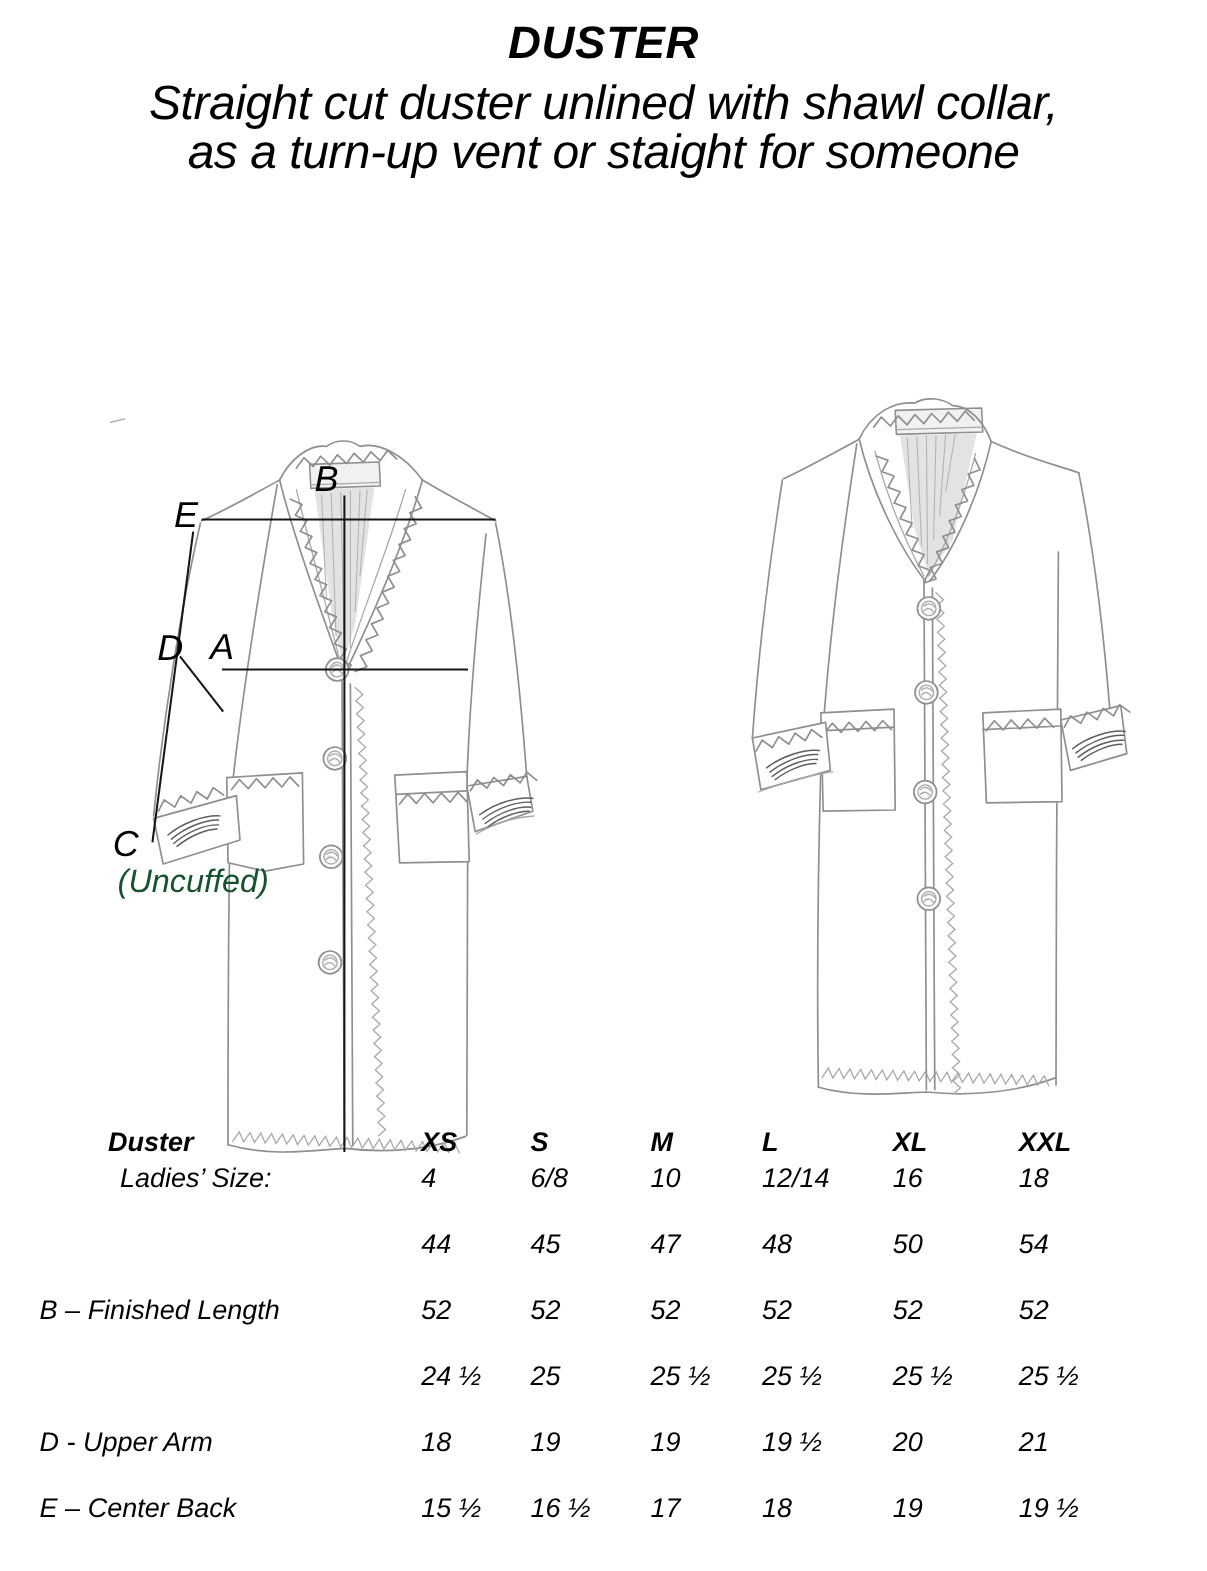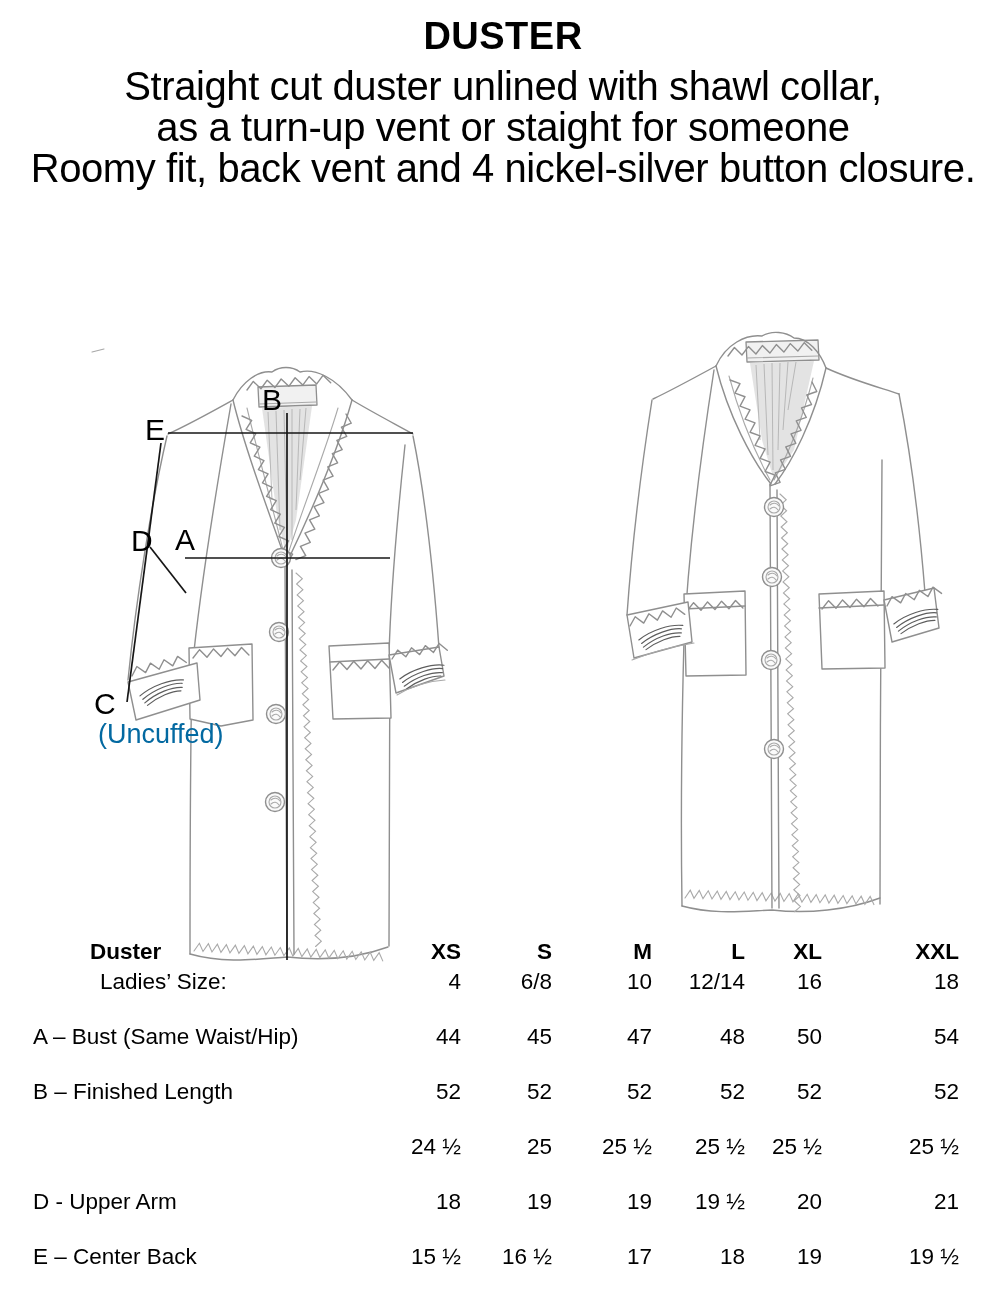--- a/index.html
+++ b/index.html
@@ -1,55 +1,54 @@
 <!DOCTYPE html>
 <html><head>
 <meta charset="utf-8">
 <style>
   html,body{margin:0;padding:0;background:#ffffff;}
   .page{position:relative;width:1006px;height:1309px;background:#ffffff;overflow:hidden;
-        font-family:"Liberation Sans",sans-serif;color:#000;}
+        font-family:"Liberation Sans",sans-serif;color:#000;font-style:italic;}
   
   .hdr{position:absolute;top:12px;left:0;width:1006px;text-align:center;}
   .title{font-size:38px;font-weight:bold;letter-spacing:.5px;line-height:48px;}
   .desc{font-size:40px;line-height:41px;letter-spacing:-0.4px;margin-top:6px;}
   
   .sketch{position:absolute;top:330px;left:0;pointer-events:none;}
   .pencil{stroke:#8f8f8f;stroke-width:1.4;fill:none;stroke-linecap:round;stroke-linejoin:round;}
   .pencil2{stroke:#a9a9a9;stroke-width:1.1;fill:none;stroke-linecap:round;}
   .dark{stroke:#5e5e5e;stroke-width:1.2;fill:none;stroke-linecap:round;}
   .wfill{fill:#ffffff;stroke:#8f8f8f;stroke-width:1.4;stroke-linejoin:round;}
   .shade{fill:#d9d9d9;opacity:.75;stroke:none;}
   .band{fill:#f1f1f1;stroke:#8f8f8f;stroke-width:1.3;stroke-linejoin:round;}
   .hatch{stroke:#b2b2b2;stroke-width:.9;fill:none;}
   .meas{stroke:#161616;stroke-width:1.7;fill:none;}
   .btnfill{fill:#fafafa;}
   
   .lbl{position:absolute;font-size:30px;line-height:34px;color:#000;}
-  .lbl-note{position:absolute;font-size:27px;line-height:30px;color:#0369a1;}
+  .lbl-note{position:absolute;font-size:27px;line-height:30px;color:#14532d;}
   
   .trow{position:absolute;left:0;width:1006px;height:26px;line-height:26px;font-size:22.5px;white-space:nowrap;}
   .bold{font-weight:bold;}
   .rowlabel{position:absolute;left:33px;}
   .tname{position:absolute;left:90px;font-weight:bold;}
   .sizelabel{position:absolute;left:100px;}
-  .cell{position:absolute;width:110px;text-align:right;}
-  .c0{left:351px}.c1{left:442px}.c2{left:542px}.c3{left:635px}.c4{left:712px}.c5{left:849px}
+  .cell{position:absolute;width:110px;text-align:left;}
+  .c0{left:351px}.c1{left:442px}.c2{left:542px}.c3{left:635px}.c4{left:744px}.c5{left:849px}
 </style>
 </head>
 <body>
 
 <div class="page">
 
   <div class="hdr">
     <div class="title">DUSTER</div>
     <div class="desc">
       <div>Straight cut duster unlined with shawl collar,</div>
       <div>as a turn-up vent or staight for someone</div>
-      <div>Roomy fit, back vent and 4 nickel-silver button closure.</div>
     </div>
   </div>
 
   <svg class="sketch" width="1006" height="660" viewBox="0 0 1006 660">
     <defs>
       <path id="zz4" d="M0,0 l7,-8 l7,8 l7,-8 l7,8 l7,-8 l7,8 l7,-8 l7,8"></path>
       <path id="zz6" d="M0,0 l7,-8 l7,8 l7,-8 l7,8 l7,-8 l7,8 l7,-8 l7,8 l7,-8 l7,8 l7,-8 l7,8"></path>
       <path id="zz8" d="M0,0 l7,-8 l7,8 l7,-8 l7,8 l7,-8 l7,8 l7,-8 l7,8 l7,-8 l7,8 l7,-8 l7,8 l7,-8 l7,8 l7,-8 l7,8"></path>
       <path id="zz11" d="M0,0 l7,-8 l7,8 l7,-8 l7,8 l7,-8 l7,8 l7,-8 l7,8 l7,-8 l7,8 l7,-8 l7,8 l7,-8 l7,8 l7,-8 l7,8 l7,-8 l7,8 l7,-8 l7,8 l7,-8 l7,8"></path>
       <path id="st21" d="M0,0 l5,-8 l4,8 l5,-8 l4,8 l5,-8 l4,8 l5,-8 l4,8 l5,-8 l4,8 l5,-8 l4,8 l5,-8 l4,8 l5,-8 l4,8 l5,-8 l4,8 l5,-8 l4,8 l5,-8 l4,8 l5,-8 l4,8 l5,-8 l4,8 l5,-8 l4,8 l5,-8 l4,8 l5,-8 l4,8 l5,-8 l4,8 l5,-8 l4,8 l5,-8 l4,8 l5,-8 l4,8 l5,-8 l4,8"></path>
@@ -197,21 +196,20 @@
     <div class="trow" style="top:969px">
       <span class="sizelabel">Ladies’ Size:</span>
       <span class="cell c0">4</span>
       <span class="cell c1">6/8</span>
       <span class="cell c2">10</span>
       <span class="cell c3">12/14</span>
       <span class="cell c4">16</span>
       <span class="cell c5">18</span>
     </div>
     <div class="trow" style="top:1024px">
-      <span class="rowlabel">A – Bust (Same Waist/Hip)</span>
       <span class="cell c0">44</span>
       <span class="cell c1">45</span>
       <span class="cell c2">47</span>
       <span class="cell c3">48</span>
       <span class="cell c4">50</span>
       <span class="cell c5">54</span>
     </div>
     <div class="trow" style="top:1079px">
       <span class="rowlabel">B – Finished Length</span>
       <span class="cell c0">52</span>

